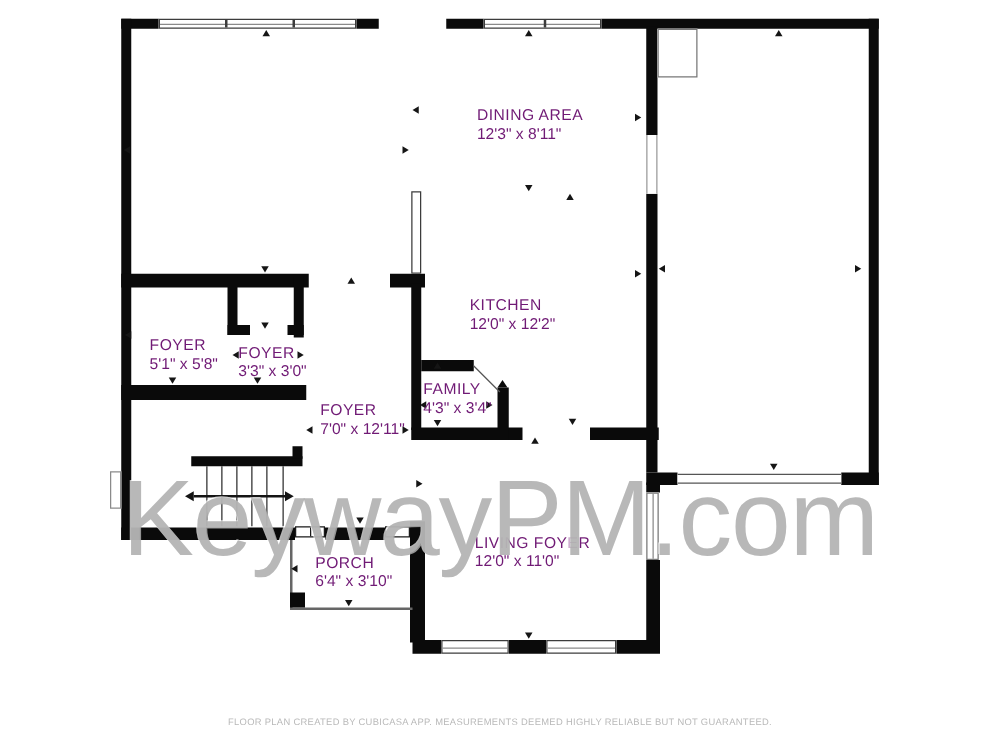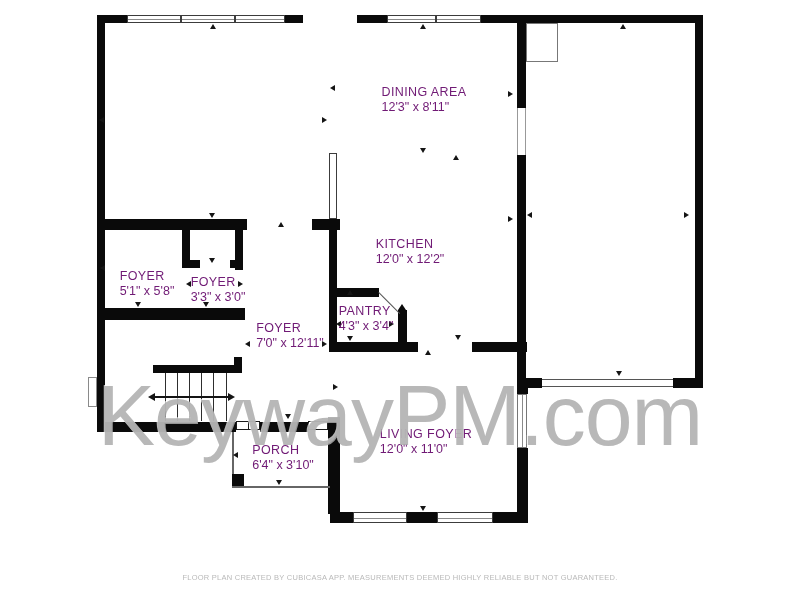--- a/index.html
+++ b/index.html
@@ -53,21 +53,21 @@
   </div>
   <div class="room" style="left:218px;top:290px">
     <span class="nm">FOYER</span>
     <span class="dm">3'3" x 3'0"</span>
   </div>
   <div class="room" style="left:290px;top:336px">
     <span class="nm">FOYER</span>
     <span class="dm">7'0" x 12'11"</span>
   </div>
   <div class="room" style="left:366px;top:319px">
-    <span class="nm">PANTRY</span>
+    <span class="nm">FAMILY</span>
     <span class="dm">4'3" x 3'4"</span>
   </div>
   <div class="room" style="left:283px;top:458px">
     <span class="nm">PORCH</span>
     <span class="dm">6'4" x 3'10"</span>
   </div>
   <div class="room" style="left:426px;top:442px">
     <span class="nm">LIVING FOYER</span>
     <span class="dm">12'0" x 11'0"</span>
   </div>

